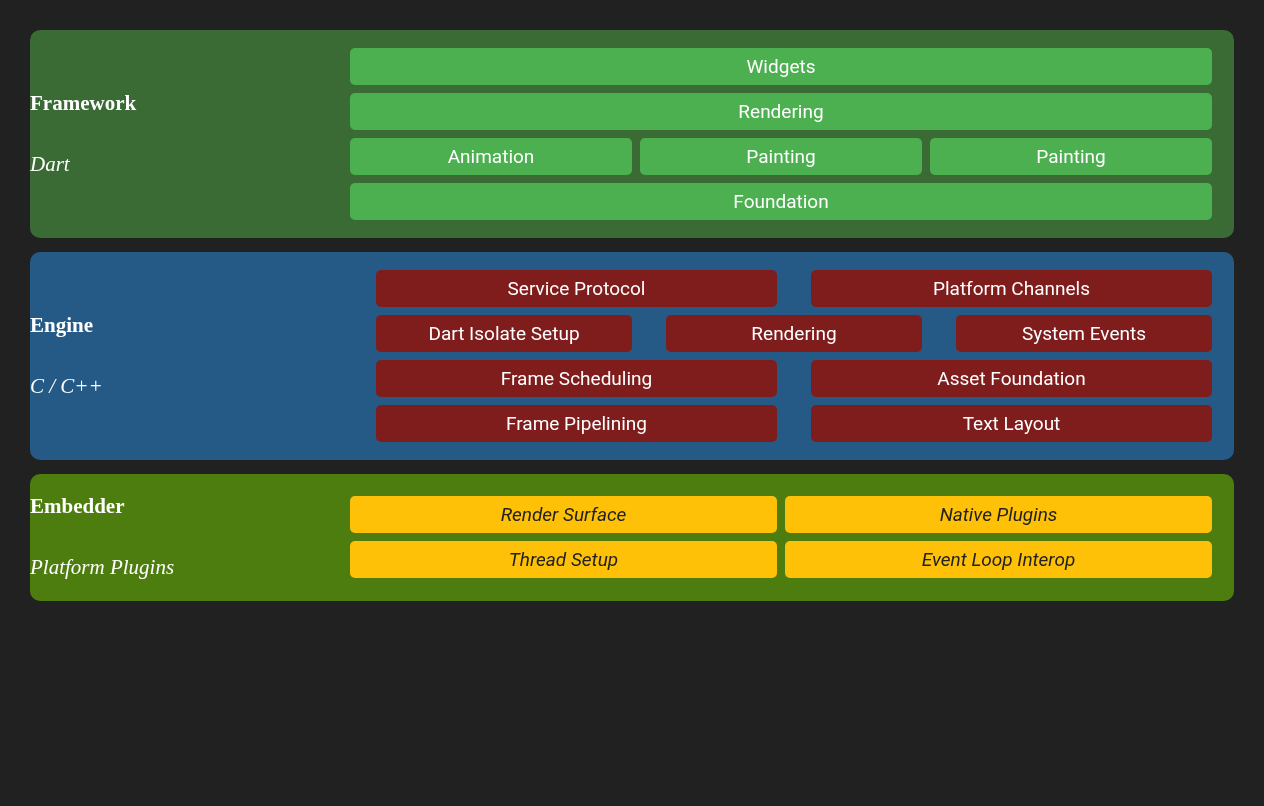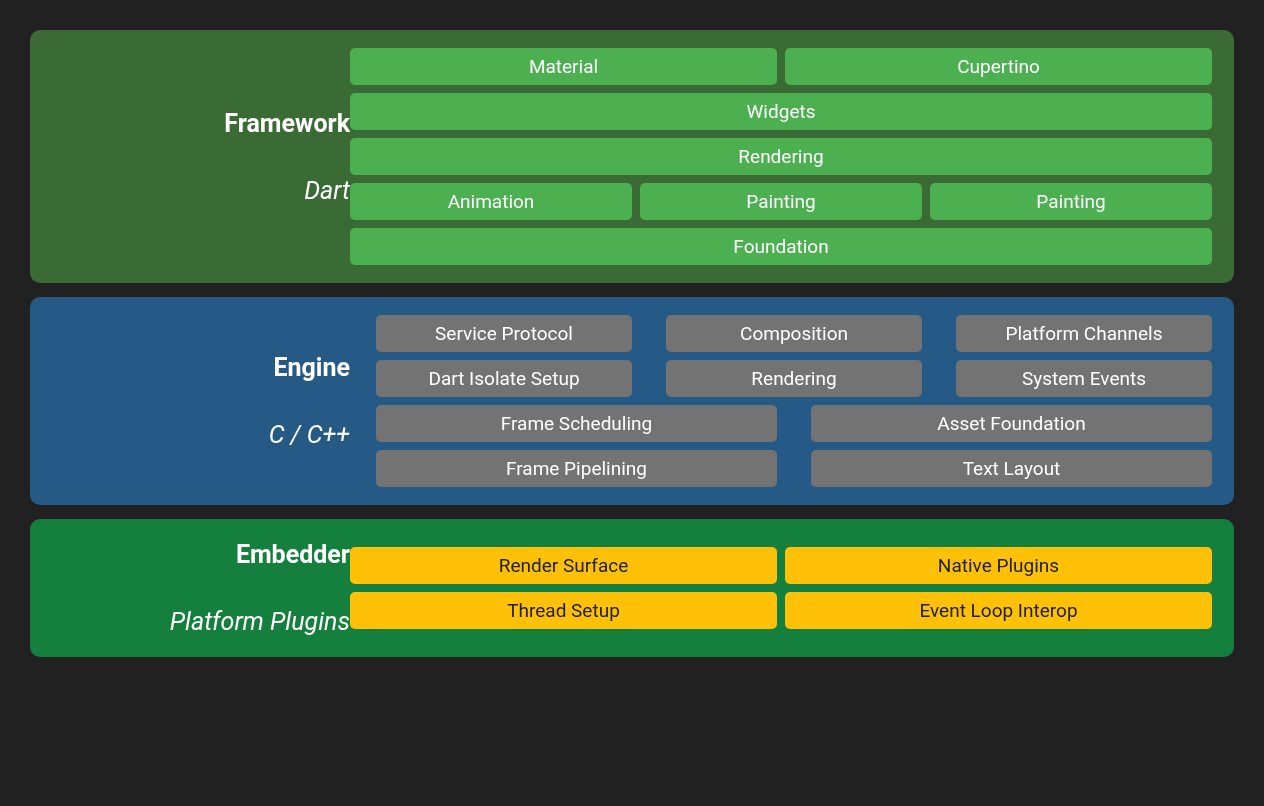--- a/index.html
+++ b/index.html
@@ -12,23 +12,24 @@
   .layer {
     border-radius: 10px;
     display: flex;
     align-items: center;
     padding: 18px 22px 18px 0;
     margin-bottom: 14px;
   }
   .layer-label {
     width: 320px;
     flex-shrink: 0;
-    text-align: right;
-    font-size: 25px;
+    text-align: left;
+    font-size: 21px;
     line-height: 1.4;
+    font-family: Liberation Serif, serif;
   }
   .layer-label .title { font-weight: 700; }
   .layer-label .subtitle { font-style: italic; font-weight: 400; margin-top: 32px; }
   .layer-body {
     flex: 1;
     display: flex;
     flex-direction: column;
     gap: 8px;
   }
   .row {
@@ -43,39 +44,35 @@
     font-size: 19px;
     font-weight: 400;
   }
 
   
   .framework { background: #3a6b34; }
   .framework .cell { background: #4caf50; color: #fff; }
 
   
   .engine { background: #255a86; }
-  .engine .cell { background: #737373; color: #fff; margin-left: 26px; }
+  .engine .cell { background: #7f1d1d; color: #fff; margin-left: 26px; }
 
   
-  .embedder { background: #15803d; border-radius: 10px; }
-  .embedder .cell { background: #ffc107; color: #212121; }
+  .embedder { background: #4d7c0f; border-radius: 10px; }
+  .embedder .cell { background: #ffc107; color: #212121; font-style: italic; }
 </style>
 </head>
 <body>
 
 <div class="layer framework">
   <div class="layer-label">
     <div class="title">Framework</div>
     <div class="subtitle">Dart</div>
   </div>
   <div class="layer-body">
-    <div class="row">
-      <div class="cell">Material</div>
-      <div class="cell">Cupertino</div>
-    </div>
     <div class="row">
       <div class="cell">Widgets</div>
     </div>
     <div class="row">
       <div class="cell">Rendering</div>
     </div>
     <div class="row">
       <div class="cell">Animation</div>
       <div class="cell">Painting</div>
       <div class="cell">Painting</div>
@@ -87,21 +84,20 @@
 </div>
 
 <div class="layer engine">
   <div class="layer-label">
     <div class="title">Engine</div>
     <div class="subtitle">C / C++</div>
   </div>
   <div class="layer-body">
     <div class="row">
       <div class="cell">Service Protocol</div>
-      <div class="cell">Composition</div>
       <div class="cell">Platform Channels</div>
     </div>
     <div class="row">
       <div class="cell">Dart Isolate Setup</div>
       <div class="cell">Rendering</div>
       <div class="cell">System Events</div>
     </div>
     <div class="row">
       <div class="cell">Frame Scheduling</div>
       <div class="cell">Asset Foundation</div>

